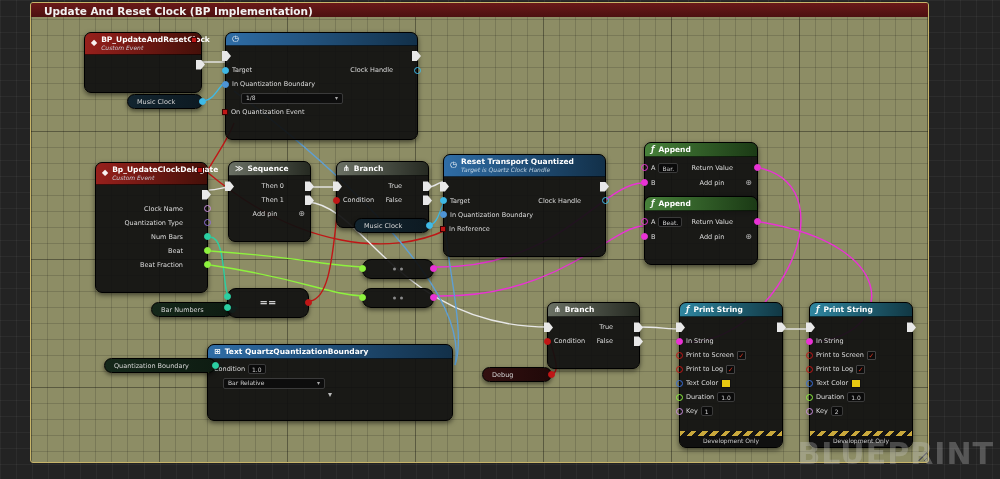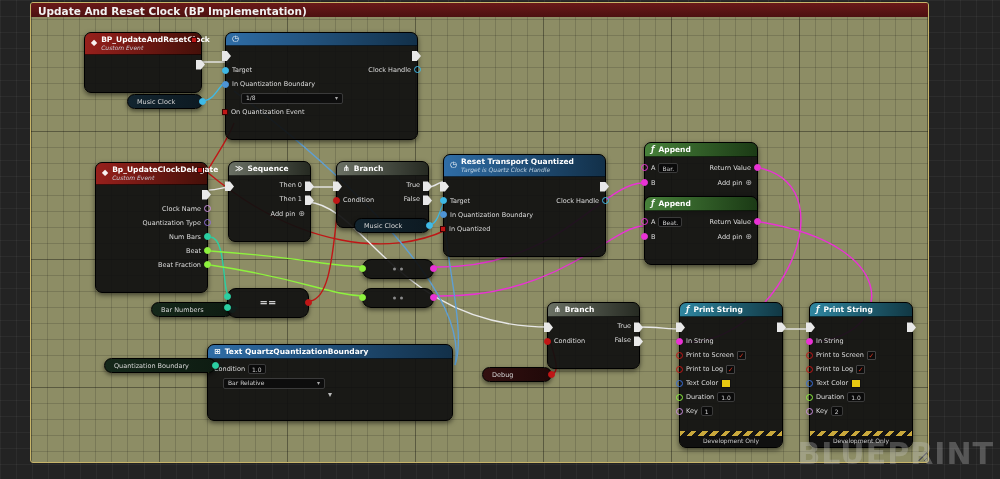--- a/index.html
+++ b/index.html
@@ -11,40 +11,40 @@
       #232323;}
   
   .comment{position:absolute;left:30px;top:2px;width:899px;height:461px;border:1px solid #c7b469;border-radius:3px;
     background:
       linear-gradient(rgba(0,0,0,.26) 1px,transparent 1px) 0 0/128px 128px,
       linear-gradient(90deg,rgba(0,0,0,.26) 1px,transparent 1px) 0 0/128px 128px,
       linear-gradient(rgba(0,0,0,.14) 1px,transparent 1px) 0 0/16px 16px,
       linear-gradient(90deg,rgba(0,0,0,.14) 1px,transparent 1px) 0 0/16px 16px,
       #8d8d65;}
   .comment-title{position:absolute;left:0;top:0;right:0;height:14px;background:linear-gradient(#6a1919,#4c1010);
-    border-radius:2px 2px 0 0;color:#f2f2f2;font-size:10.5px;font-weight:bold;line-height:17px;padding-left:7px;white-space:nowrap}
+    border-radius:2px 2px 0 0;color:#f2f2f2;font-size:10.5px;font-weight:bold;line-height:17px;padding-left:13px;white-space:nowrap}
   .grip{position:absolute;right:1px;bottom:1px;width:11px;height:11px;clip-path:polygon(100% 0,100% 100%,0 100%);
     background:repeating-linear-gradient(135deg,#8a8a66 0 1px,#555 1px 2px,transparent 2px 4px)}
   svg.wires{position:absolute;left:0;top:0;z-index:2;pointer-events:none}
   
   .node{position:absolute;z-index:3;background:rgba(16,16,16,.93);border:1px solid #000;border-radius:7px;
     box-shadow:0 2px 5px rgba(0,0,0,.55);color:#d8d8d8}
   .hdr{display:flex;align-items:center;gap:4px;border-radius:6px 6px 0 0;padding:2px 6px;position:relative;border-bottom:1px solid rgba(0,0,0,.6)}
   .hdr .t{font-weight:bold;font-size:7.5px;color:#fff;white-space:nowrap;line-height:1.25}
   .hdr .s{font-style:italic;font-size:6px;color:#d5e4ef;opacity:.85;white-space:nowrap;line-height:1.2}
   .hdr-red{background:linear-gradient(90deg,#97201c,#451009)}
   .hdr-blue{background:linear-gradient(90deg,#2f6da6,#123049)}
   .hdr-green{background:linear-gradient(90deg,#47813a,#1b3a15)}
   .hdr-teal{background:linear-gradient(90deg,#2f86a0,#113844)}
   .hdr-gray{background:linear-gradient(90deg,#6a7064,#262a22)}
   .nicon{font-size:8px;font-weight:bold;color:#fff;opacity:.95;font-style:italic;line-height:1}
   .rows{padding:3px 5px 20px;position:relative}
   .row{display:flex;align-items:center;height:14px;position:relative}
   .l{display:flex;align-items:center;gap:3px;min-width:0}
-  .r{margin-left:auto;display:flex;gap:3px}
+  .r{margin-left:auto;display:flex;align-items:center;gap:21px}
   .pl{font-size:6.5px;color:#dcdcdc;white-space:nowrap}
   .pin{width:7px;height:7px;border-radius:50%;border:1.6px solid var(--c,#999);flex:none}
   .pf{background:var(--c,#999)}
   .ml{margin-left:-9px}
   .mr{margin-right:-9px}
   .exec{width:9px;height:10px;background:#e8e8e8;clip-path:polygon(0 0,55% 0,100% 50%,55% 100%,0 100%);flex:none}
   .dsq{width:6px;height:6px;background:#c01616;border:1px solid #3c0404;flex:none}
   .hdr .dsq{position:absolute;right:4px;top:4px}
   .fld{background:#0a0a0a;border:1px solid #3a3a3a;border-radius:2px;color:#cfcfcf;font-size:6px;height:10px;line-height:9px;padding:0 3px;white-space:nowrap}
   .dd{display:flex;align-items:center;justify-content:space-between;background:#0d0d0d;border:1px solid #3a3a3a;border-radius:2px;
@@ -322,21 +322,21 @@
       </div>
       <div class="row">
         <span class="l">
             <span class="pin pf c-struct ml"></span>
           <span class="pl">In Quantization Boundary</span>
           </span>
       </div>
       <div class="row">
         <span class="l">
             <span class="dsq ml"></span>
-          <span class="pl">In Quantized</span>
+          <span class="pl">In Reference</span>
           </span>
       </div>
     </div>
   </div>
 
   <div class="node" style="left:644px;top:142px;width:114px">
     <div class="hdr hdr-green">
       <span class="nicon">ƒ</span>
       <div class="t">Append</div>
     </div>

